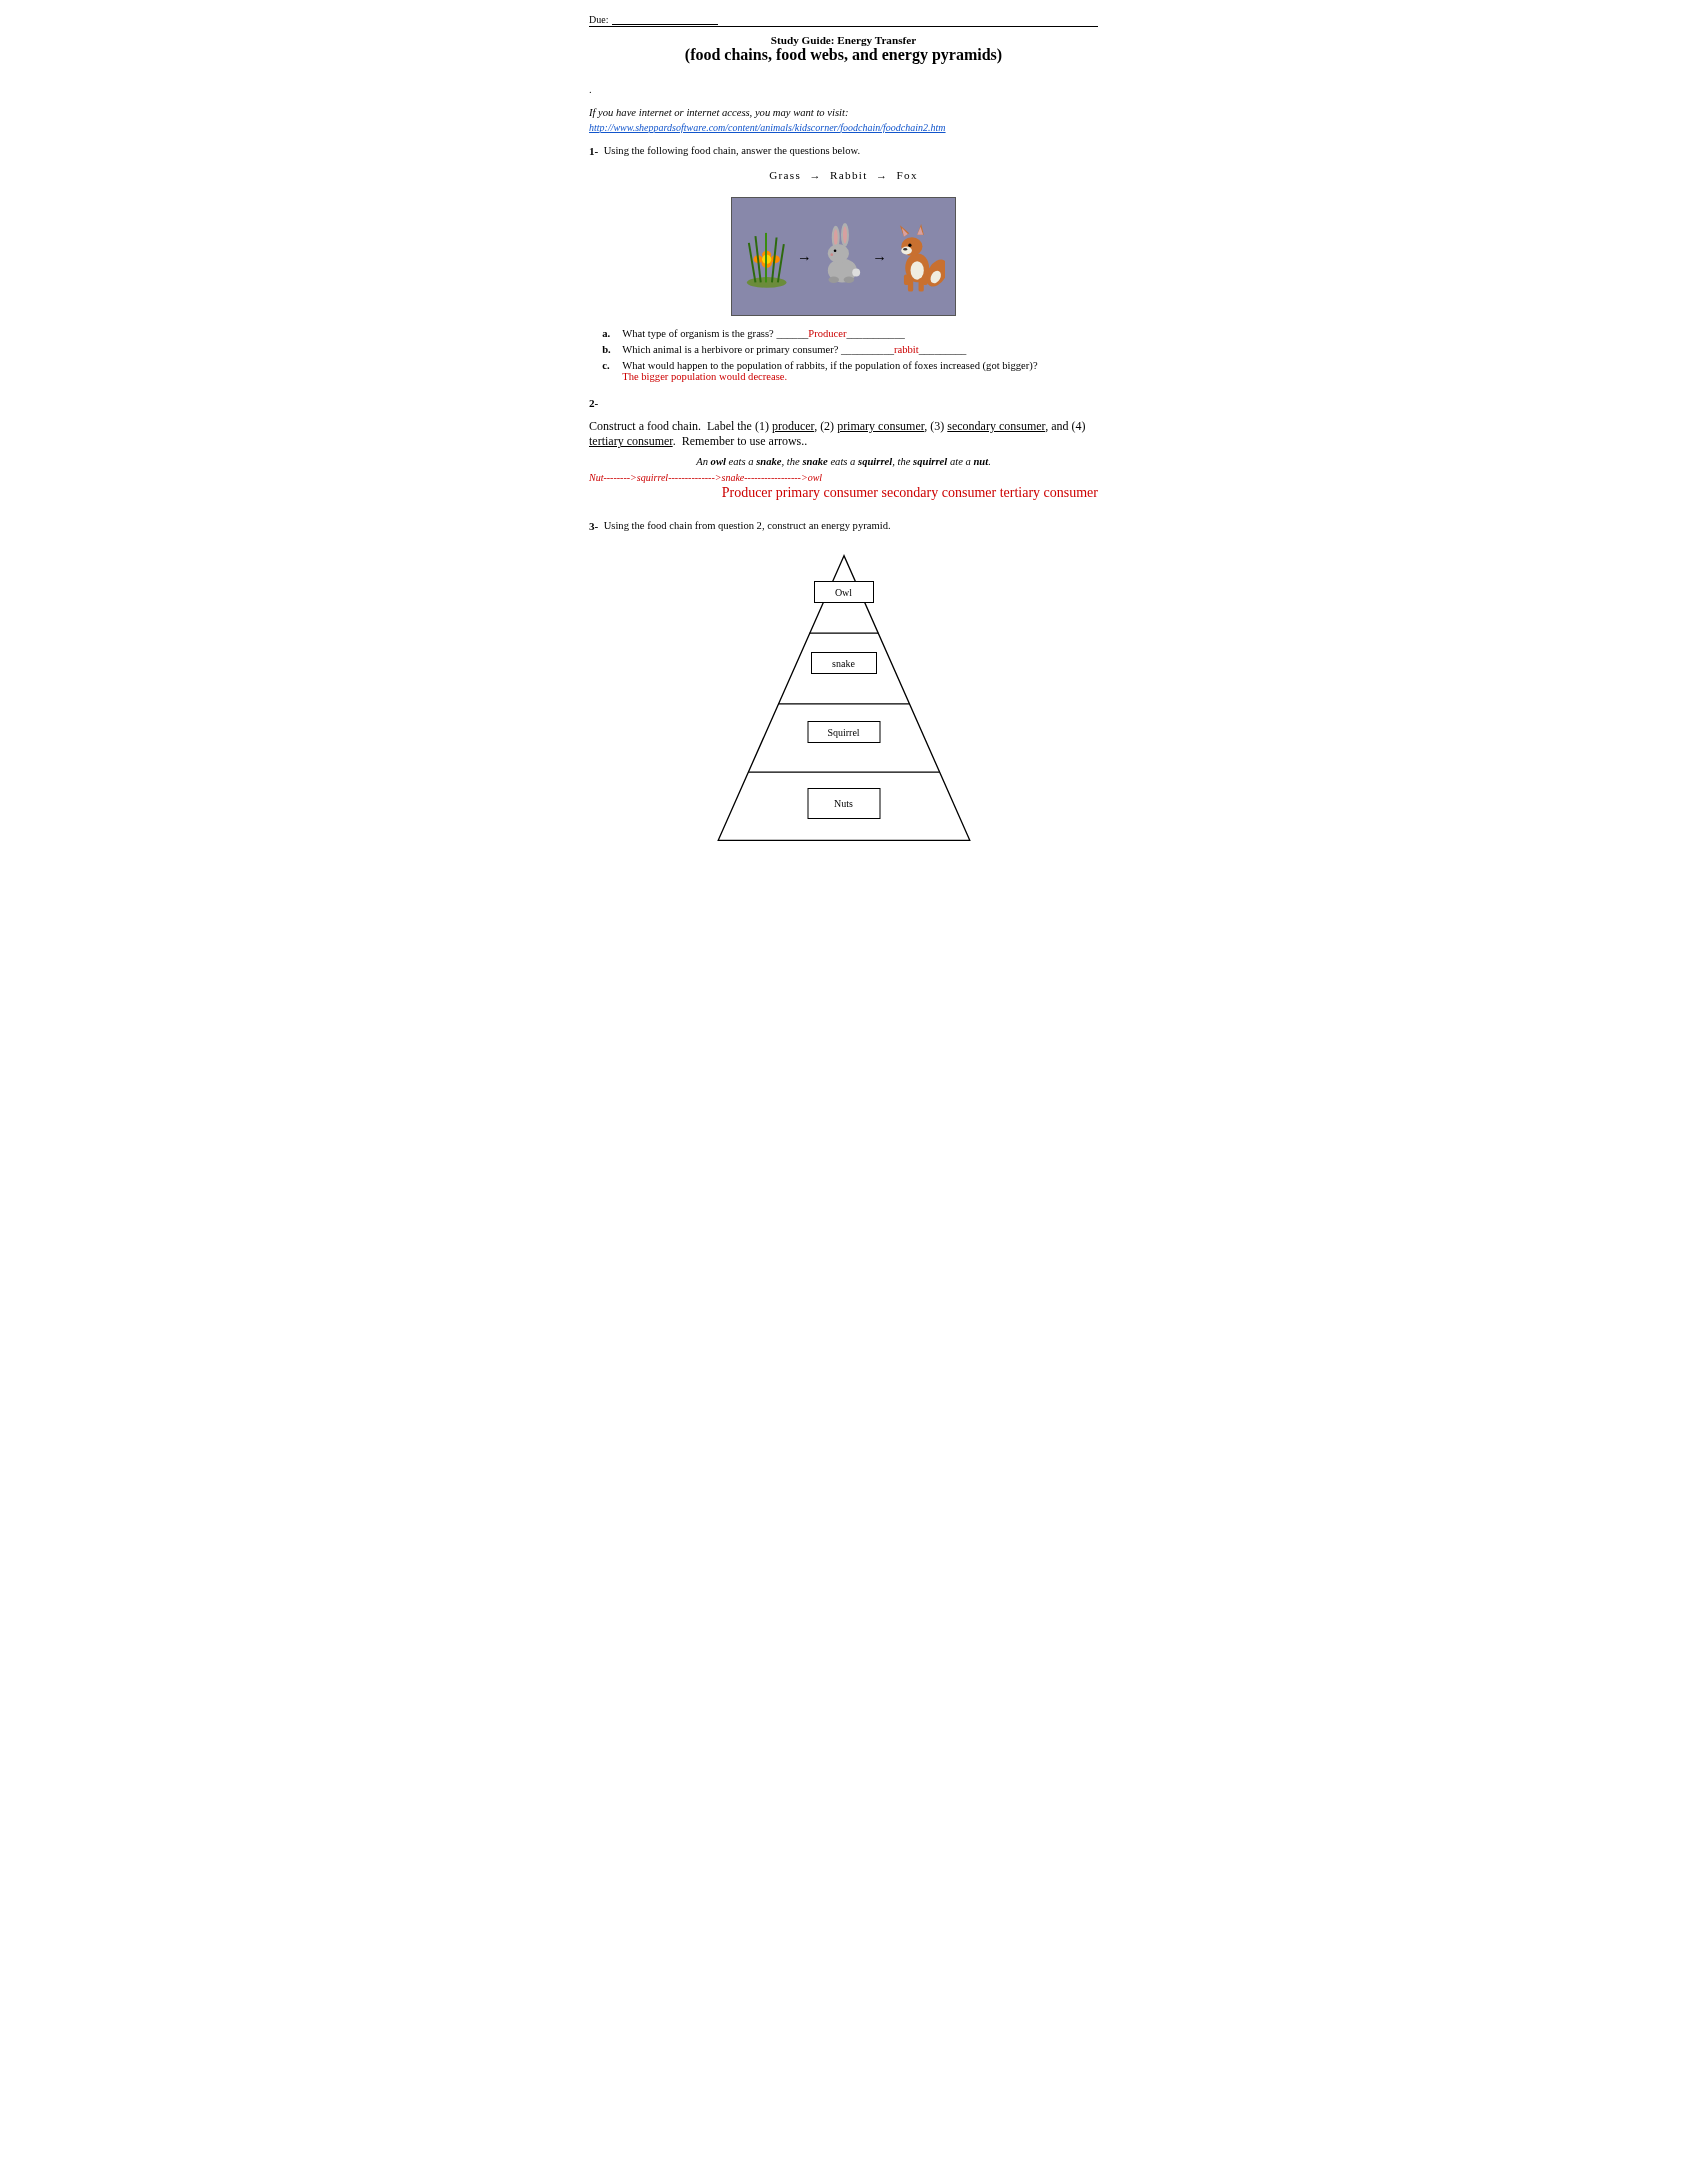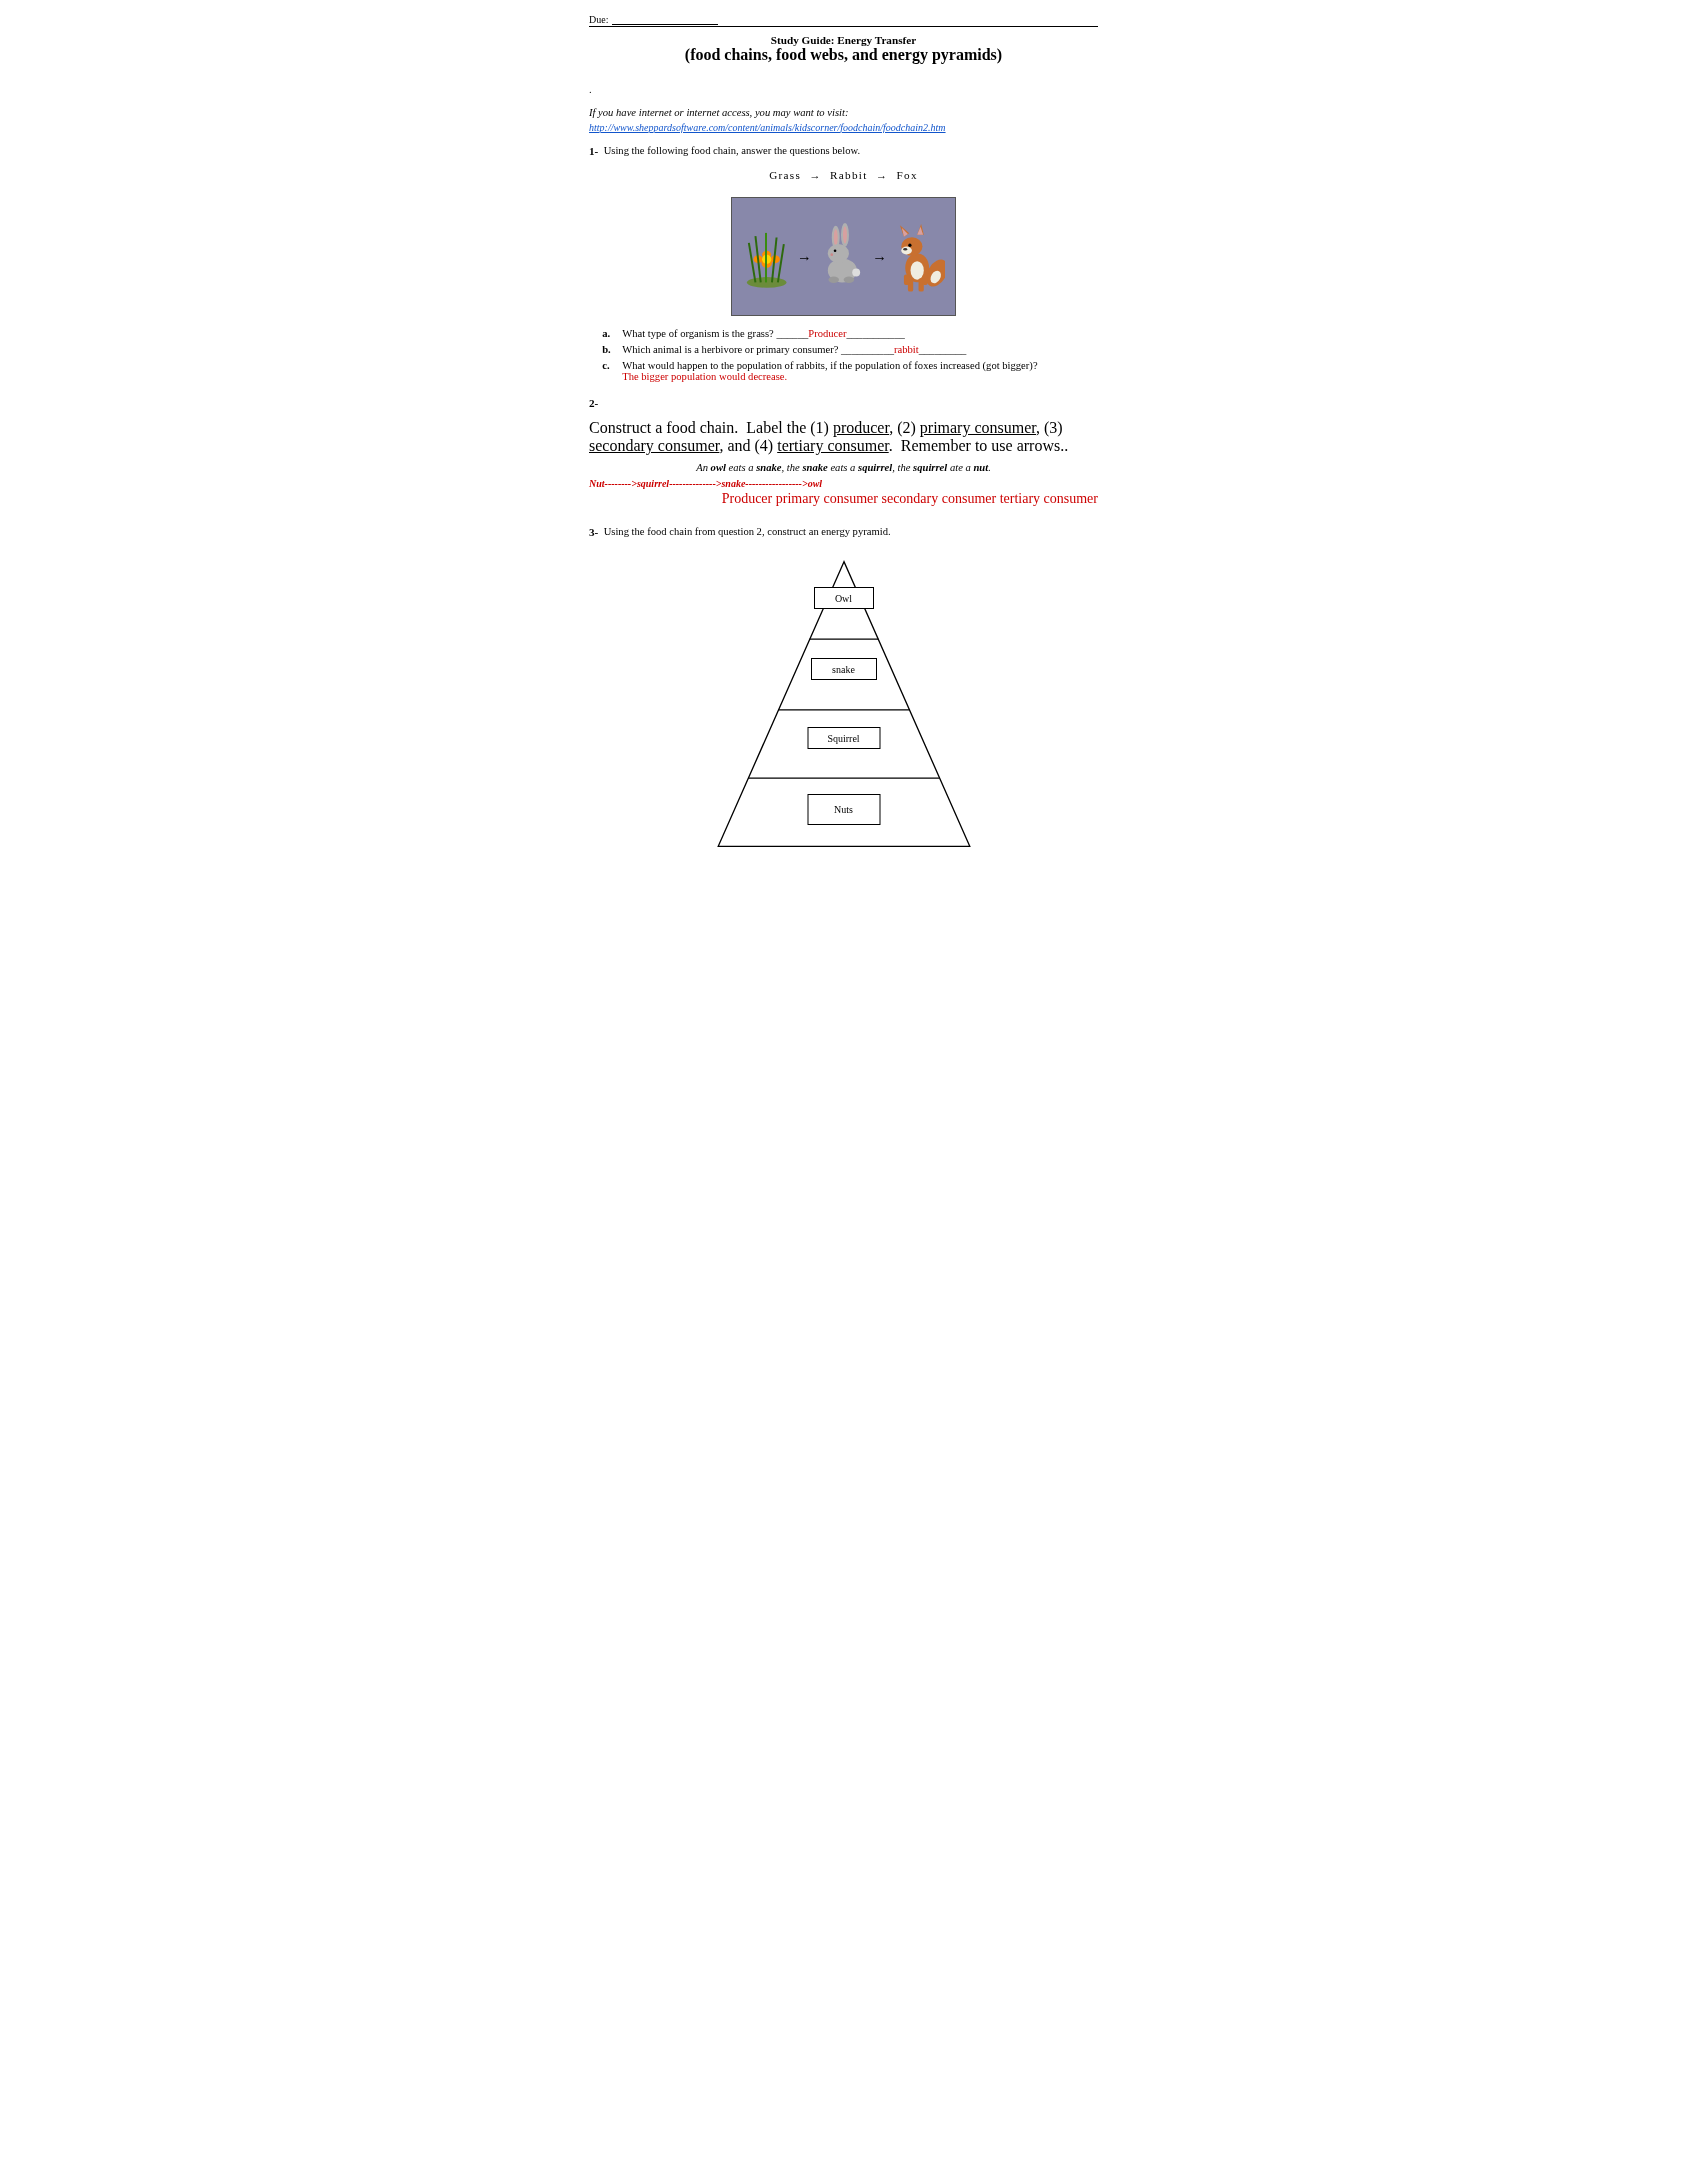--- a/index.html
+++ b/index.html
@@ -105,21 +105,20 @@
       color: #cc0000;
     }
     .underline-word {
       text-decoration: underline;
     }
     .food-chain-answer {
       color: #cc0000;
       margin: 4px 0 1.3px 0;
       font-size: 10px;
       font-style: italic;
-      font-weight: bold;
     }
     .labels-answer {
       color: #cc0000;
       font-size: 14px;
       margin-bottom: 19px;
       text-align: right;
     }
     .sentence-italic {
       text-align: center;
       font-style: italic;
@@ -256,21 +255,21 @@
         <div>What would happen to the population of rabbits, if the population of foxes increased (got bigger)?</div>
         <div class="answer-red">The bigger population would decrease.</div>
       </div>
     </div>
   </div>
 </div>
 
 <div class="question-block">
   <div style="display:flex; gap:5.3px; margin-bottom:6.6px; flex-wrap:wrap; align-items:baseline;">
     <span class="question-heading">2-</span>
-    <span style="font-size:16px;">
+    <span style="font-size:12px;">
       Construct a food chain.&nbsp; Label the (1) <span class="underline-word">producer</span>, (2) <span class="underline-word">primary consumer</span>, (3) <span class="underline-word">secondary consumer</span>, and (4)
       <span class="underline-word">tertiary consumer</span>.&nbsp; Remember to use arrows..
     </span>
   </div>
 
   <div class="sentence-italic">
     An <span class="bold-italic">owl</span> eats a <span class="bold-italic">snake</span>, the <span class="bold-italic">snake</span> eats a <span class="bold-italic">squirrel</span>, the <span class="bold-italic">squirrel</span> ate a <span class="bold-italic">nut</span>.
   </div>
 
   <div class="food-chain-answer">Nut--------&gt;squirrel--------------&gt;snake-----------------&gt;owl</div>

